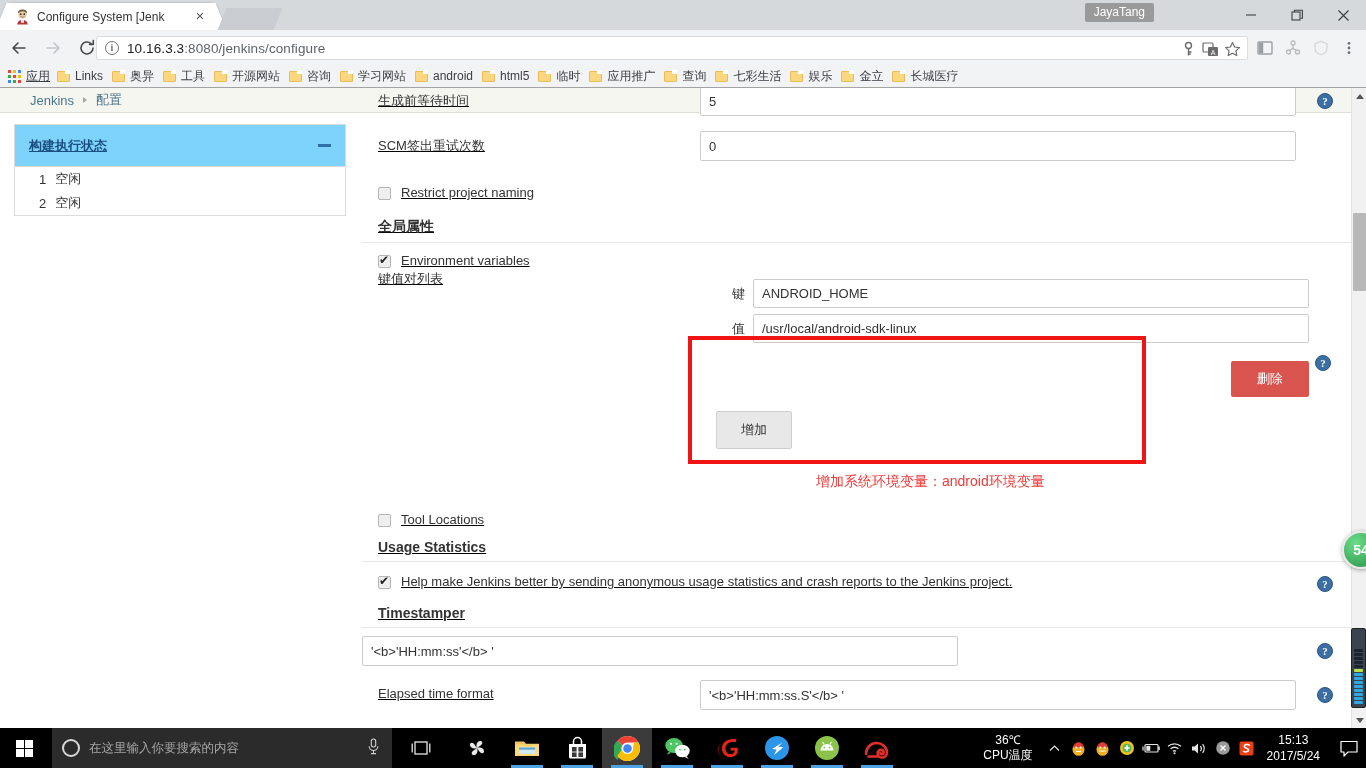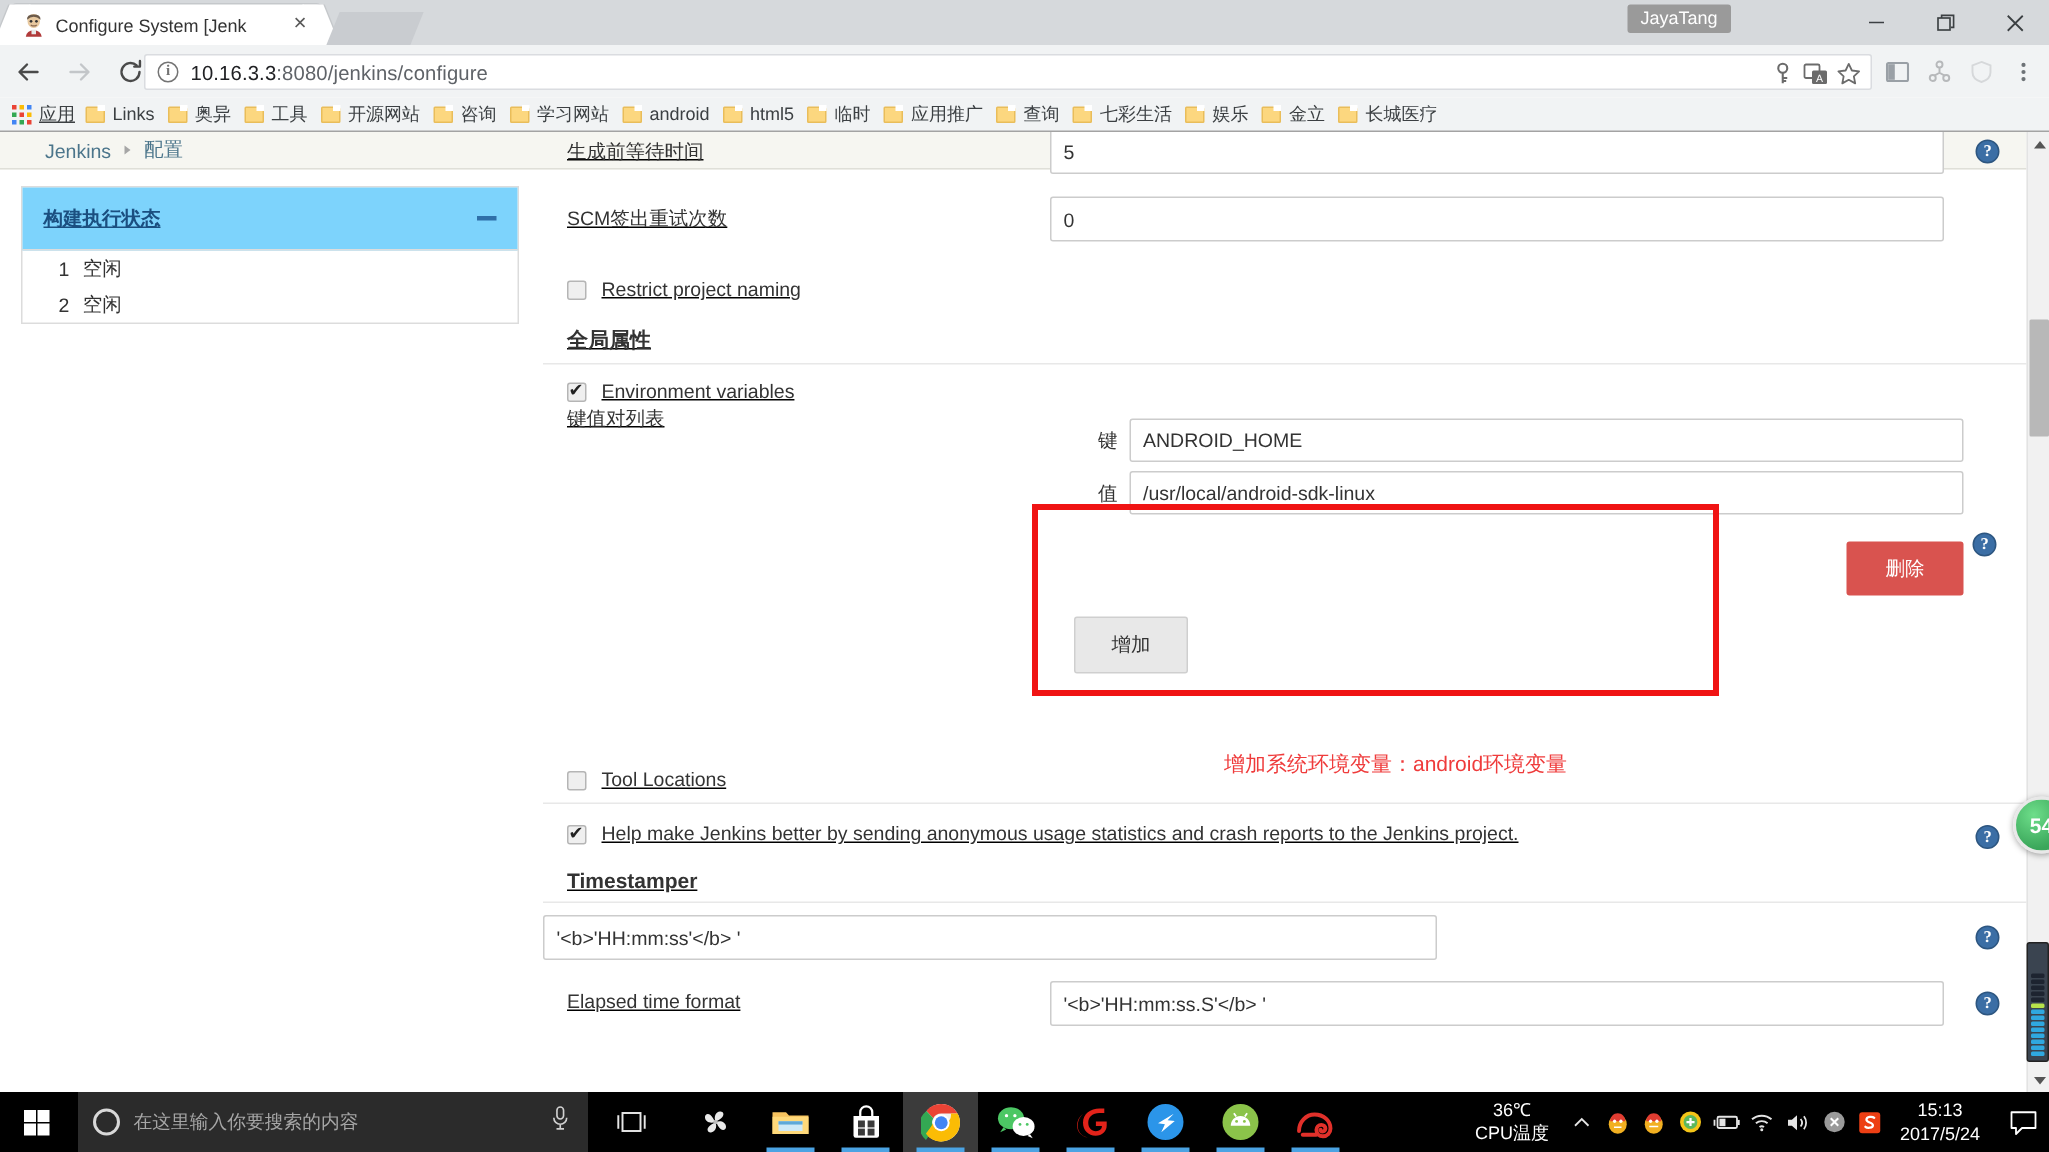--- a/index.html
+++ b/index.html
@@ -212,21 +212,21 @@
     background: #d9534f; border: none; color: #fff; padding: 9px 26px;
     font-weight: normal;
   }
 
   .redbox {
     position: absolute; left: 688px; top: 248px; width: 458px; height: 128px;
     border: 4px solid #f01414; pointer-events: none; z-index: 30;
   }
   .red-note {
     position: absolute; left: 816px; top: 385px;
-    font-size: 14px; color: #ef3b3b; white-space: nowrap; z-index: 30; margin-top: 28px;
+    font-size: 14px; color: #ef3b3b; white-space: nowrap; z-index: 30;
   }
 
   .kvrow { display: flex; align-items: center; gap: 8px; margin-bottom: 6px; }
   .kvlabel { font-size: 13px; color: #333; width: 24px; text-align: right; flex:0 0 24px;}
   .kvinput {
     width: 556px; height: 29px; border: 1px solid #ccc; border-radius: 2px;
     padding: 0 8px; font-size: 13px; color: #333; background: #fff;
     font-family: "Liberation Sans", sans-serif;
   }
 
@@ -594,20 +594,21 @@
         <div style="position:absolute;left:354px;top:168px">
           <button class="btn btn-gray" style="padding:9px 24px">增加</button>
         </div>
       </div>
 
       <div class="checkrow" style="margin-top:216px">
         <span class="chk"></span>
         <span class="chk-label">Tool Locations</span>
       </div>
 
+      <div class="section-h" style="padding-top:4px">Usage Statistics</div>
       <hr class="hr-line">
       <div style="position:relative">
         <div class="checkrow" style="padding-top:12px;padding-bottom:10px">
           <span class="chk on"></span>
           <span class="chk-label">Help make Jenkins better by sending anonymous usage statistics and crash reports to the Jenkins project.</span>
         </div>
         <span class="helpbtn" style="top:14px">?</span>
       </div>
 
       <div class="section-h" style="padding-top:6px">Timestamper</div>

